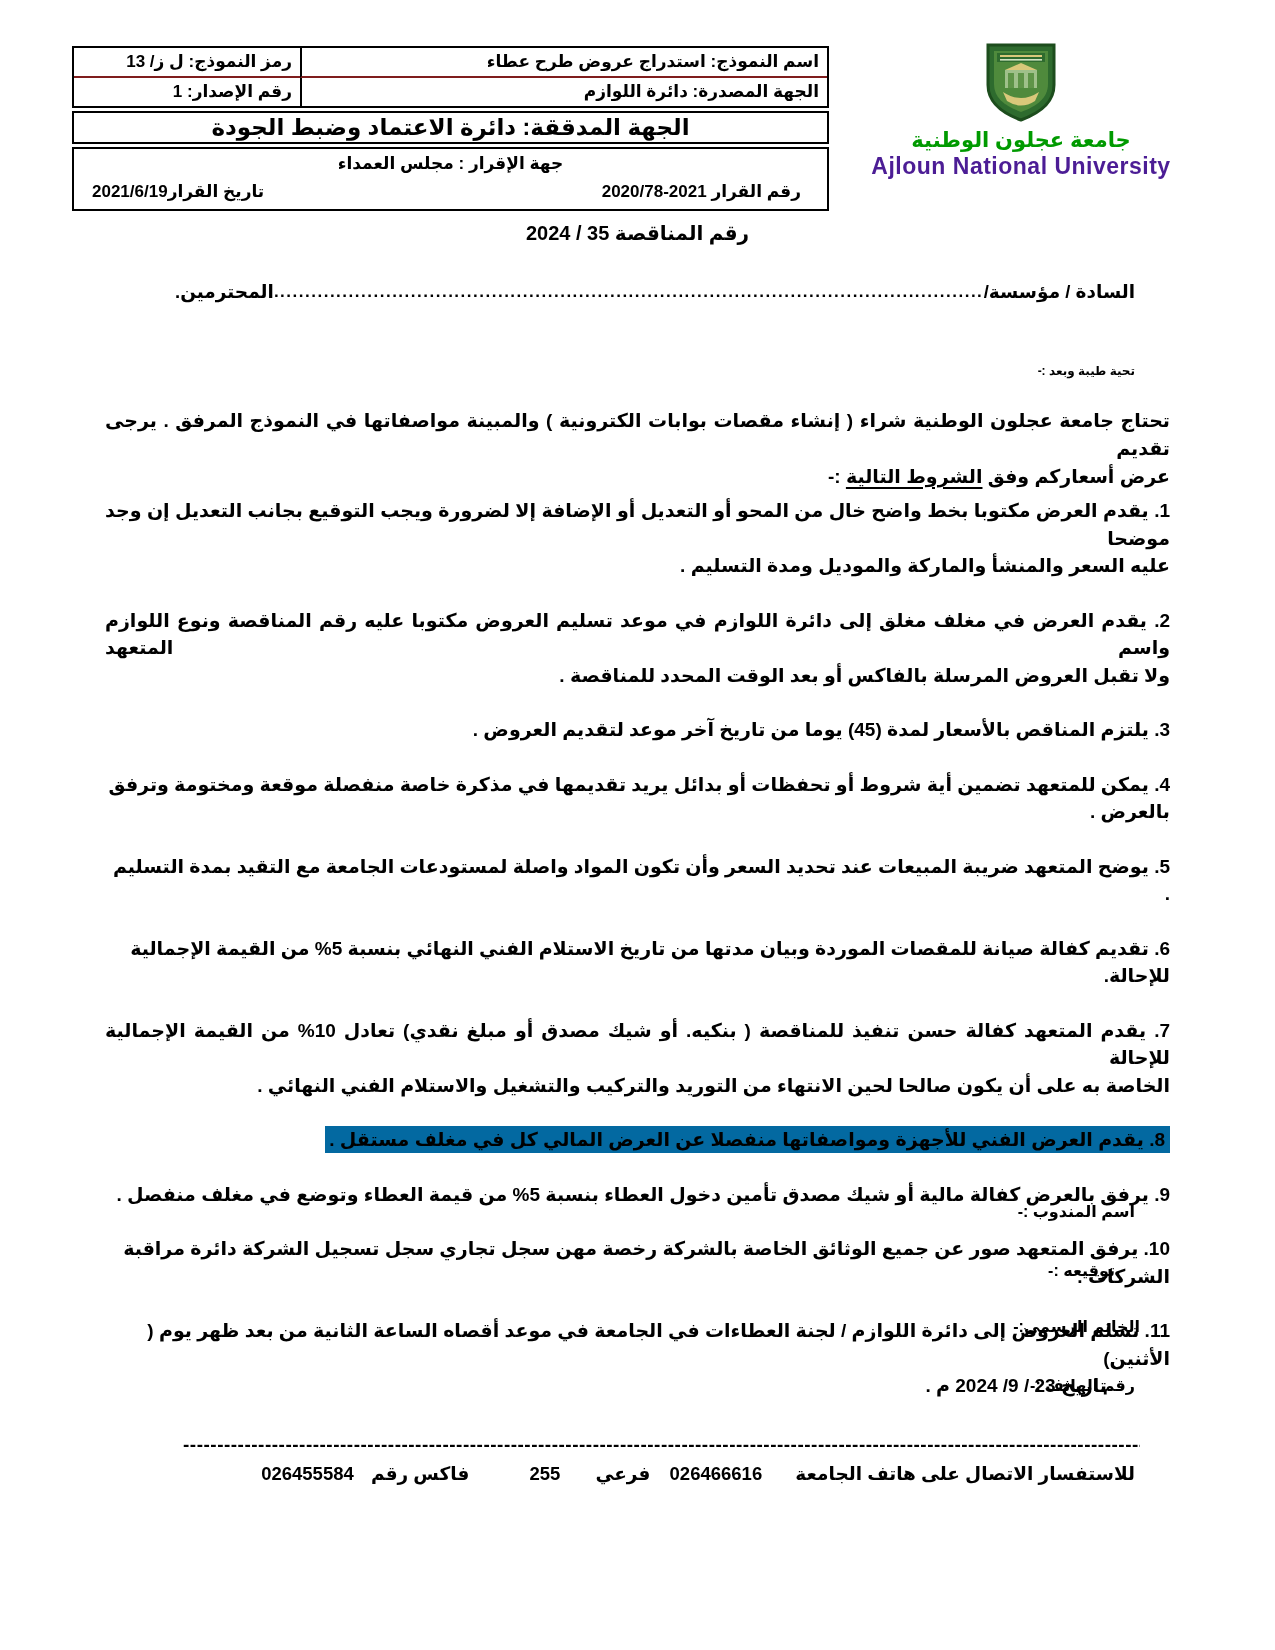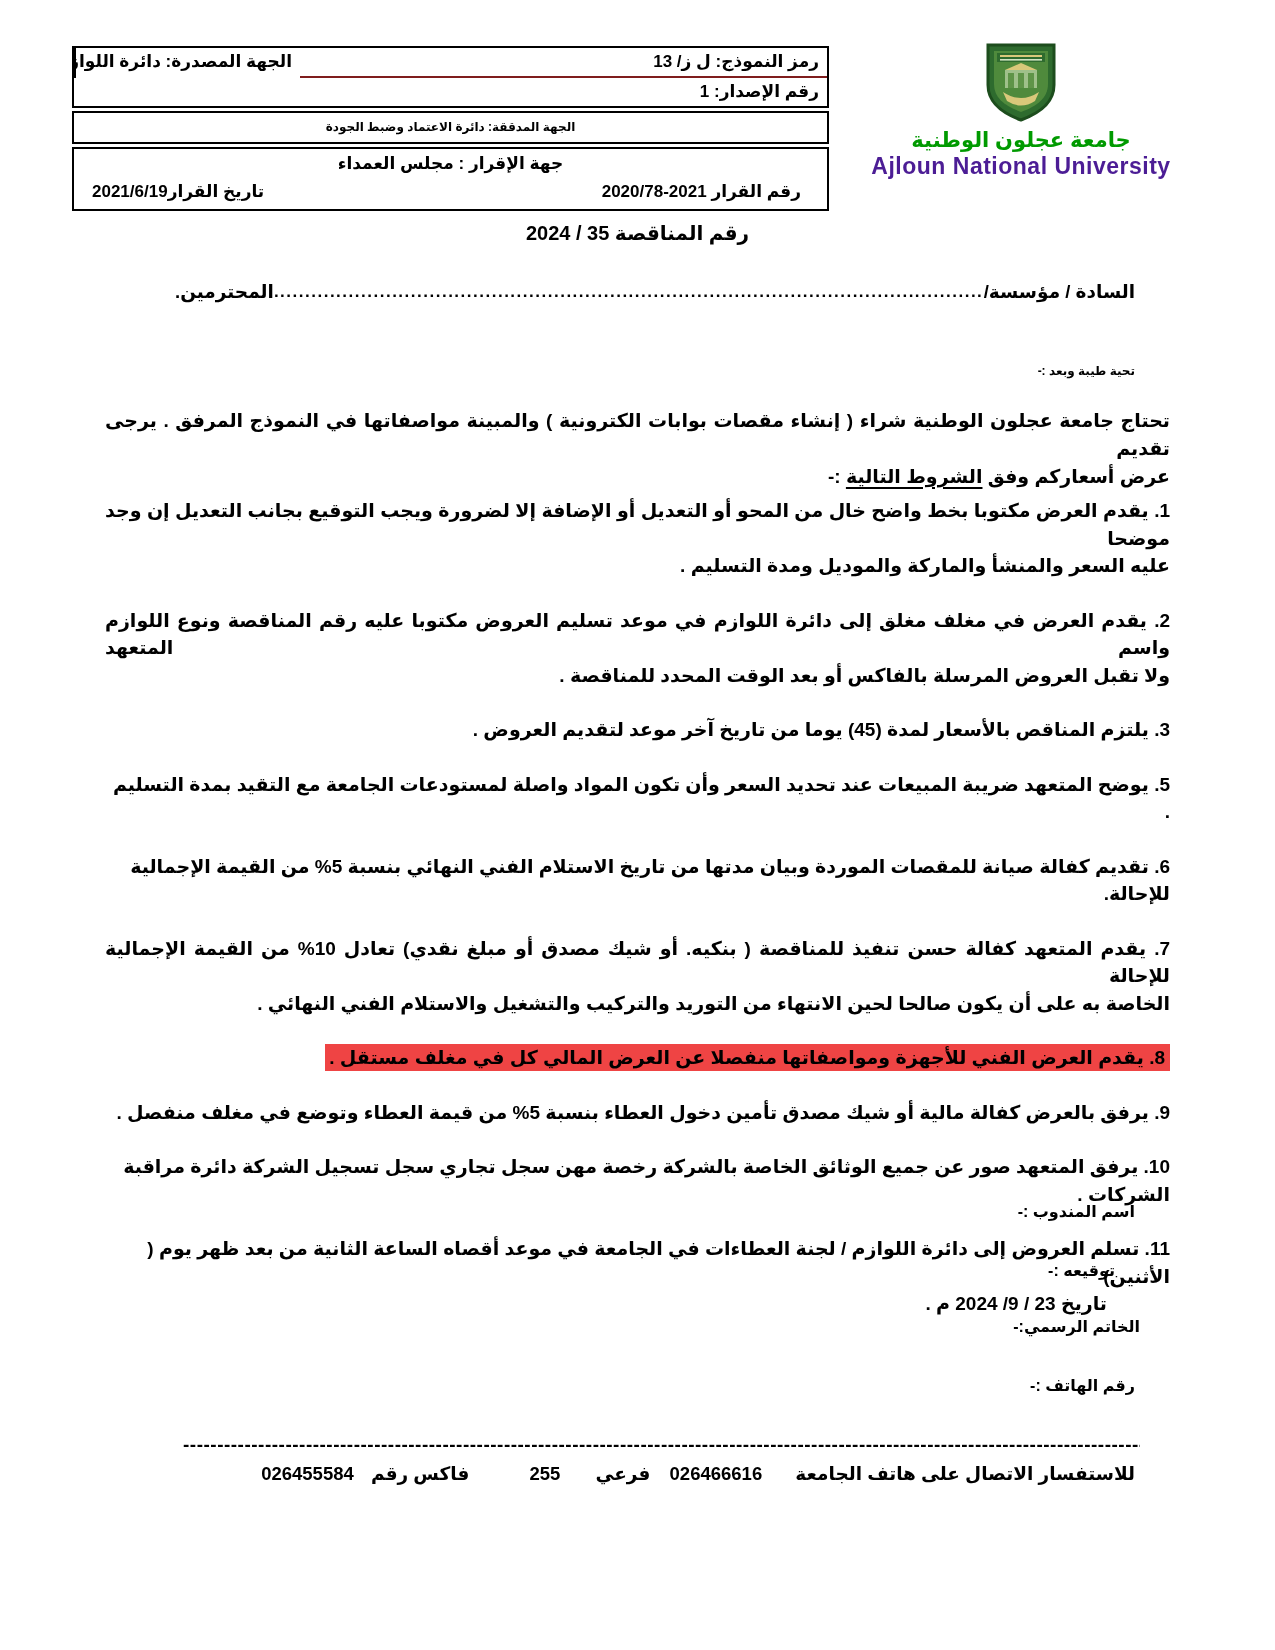--- a/index.html
+++ b/index.html
@@ -16,21 +16,21 @@
   }
   
   .htable{position:absolute;top:46px;left:72px;width:757px;}
   .hbox{border:2px solid #000;background:#fff;box-sizing:border-box;}
   .box1{display:grid;grid-template-columns:527px 1fr;}
   .box1 .c{padding:2px 8px;font-size:17px;line-height:24px;white-space:nowrap;overflow:hidden;}
   .box1 .c-r{border-left:2px solid #000;text-align:right;}
   .box1 .c-l{text-align:right;}
   .box1 .rowtop{border-bottom:2px solid #7f1d1d;}
   .gap{height:3px;}
-  .box2{text-align:center;font-size:12px;line-height:25px;padding:2px 8px;}
+  .box2{text-align:center;font-size:23px;line-height:25px;padding:2px 8px;}
   .box3{font-size:17px;padding:2px 0 4px 0;}
   .box3 .appr{text-align:center;line-height:26px;}
   .box3 .decis{display:flex;justify-content:space-between;padding:2px 26px 0 18px;line-height:26px;}
   
   .logo-block{position:absolute;top:40px;left:830px;width:382px;text-align:center;}
   .logo-block svg{display:block;margin:0 auto;}
   .uni-ar{font-size:21px;line-height:26px;margin-top:3px;}
   .uni-en{font-size:23px;line-height:27px;letter-spacing:0.5px;direction:ltr;}
   
   .abs{position:absolute;}
@@ -62,20 +62,21 @@
   .g55{margin-left:55px;}
   .g12{margin-left:12px;}
 </style>
 </head>
 <body>
 
 <div class="page">
 
   <div class="htable">
     <div class="hbox box1">
+      <div class="c c-r rowtop">اسم النموذج: استدراج عروض طرح عطاء</div>
       <div class="c c-l rowtop">رمز النموذج: ل ز/ 13</div>
       <div class="c c-r">الجهة المصدرة: دائرة اللوازم</div>
       <div class="c c-l">رقم الإصدار: 1</div>
     </div>
     <div class="gap"></div>
     <div class="hbox box2">الجهة المدققة: دائرة الاعتماد وضبط الجودة</div>
     <div class="gap"></div>
     <div class="hbox box3">
       <div class="appr">جهة الإقرار : مجلس العمداء</div>
       <div class="decis">
@@ -124,31 +125,34 @@
         <div class="line line2">عليه السعر والمنشأ والماركة والموديل ومدة التسليم .</div>
       </div>
       <div class="item j1">
         <div class="line line1">2. يقدم العرض في مغلف مغلق إلى دائرة اللوازم في موعد تسليم العروض مكتوبا عليه رقم المناقصة ونوع اللوازم واسم المتعهد</div>
         <div class="line line2">ولا تقبل العروض المرسلة بالفاكس أو بعد الوقت المحدد للمناقصة .</div>
       </div>
       <div class="item">
         <div class="line line1">3. يلتزم المناقص بالأسعار لمدة (45) يوما من تاريخ آخر موعد لتقديم العروض .</div>
       </div>
       <div class="item">
+        <div class="line line1">4. يمكن للمتعهد تضمين أية شروط أو تحفظات أو بدائل يريد تقديمها في مذكرة خاصة منفصلة موقعة ومختومة وترفق بالعرض .</div>
+      </div>
+      <div class="item">
         <div class="line line1">5. يوضح المتعهد ضريبة المبيعات عند تحديد السعر وأن تكون المواد واصلة لمستودعات الجامعة مع التقيد بمدة التسليم .</div>
       </div>
       <div class="item">
         <div class="line line1">6. تقديم كفالة صيانة للمقصات الموردة وبيان مدتها من تاريخ الاستلام الفني النهائي بنسبة 5% من القيمة الإجمالية للإحالة.</div>
       </div>
       <div class="item j1">
         <div class="line line1">7. يقدم المتعهد كفالة حسن تنفيذ للمناقصة ( بنكيه. أو شيك مصدق أو مبلغ نقدي) تعادل 10% من القيمة الإجمالية للإحالة</div>
         <div class="line line2">الخاصة به على أن يكون صالحا لحين الانتهاء من التوريد والتركيب والتشغيل والاستلام الفني النهائي .</div>
       </div>
       <div class="item hl">
-        <div class="line line1"><span class="hl-span" style="background: #ef4444;">8. يقدم العرض الفني للأجهزة ومواصفاتها منفصلا عن العرض المالي كل في مغلف مستقل .</span></div>
+        <div class="line line1"><span class="hl-span" style="background: #0369a1;">8. يقدم العرض الفني للأجهزة ومواصفاتها منفصلا عن العرض المالي كل في مغلف مستقل .</span></div>
       </div>
       <div class="item">
         <div class="line line1">9. يرفق بالعرض كفالة مالية أو شيك مصدق تأمين دخول العطاء بنسبة 5% من قيمة العطاء وتوضع في مغلف منفصل .</div>
       </div>
       <div class="item">
         <div class="line line1">10. يرفق المتعهد صور عن جميع الوثائق الخاصة بالشركة رخصة مهن سجل تجاري سجل تسجيل الشركة دائرة مراقبة الشركات .</div>
       </div>
       <div class="item ind2">
         <div class="line line1">11. تسلم العروض إلى دائرة اللوازم / لجنة العطاءات في الجامعة في موعد أقصاه الساعة الثانية من بعد ظهر يوم ( الأثنين)</div>
         <div class="line line2">تاريخ 23 / 9/ 2024 م .</div>

